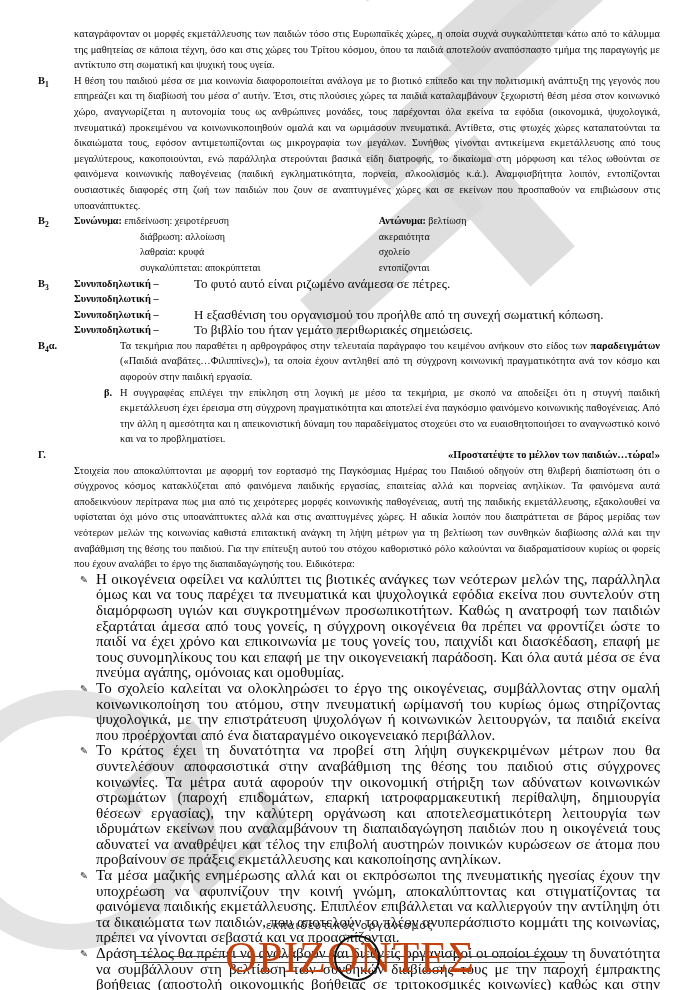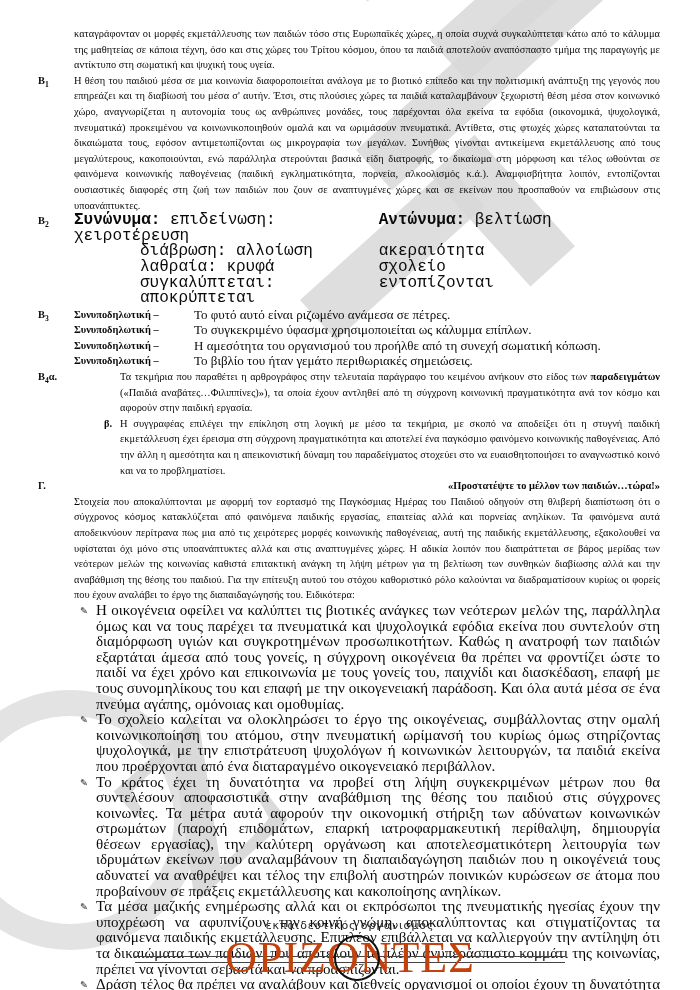--- a/index.html
+++ b/index.html
@@ -73,25 +73,24 @@
   }
   .body.nojust { text-align: left; }
 
   .b { font-weight: 700; }
   .ctr { text-align: right; }
   .indent { text-indent: 22px; }
 
   
   .syn-table { width: 100%; border-collapse: collapse; }
   .syn-table td {
-    font-size: 16px;
+    font-size: 10px;
     line-height: 15.6px;
     padding: 0;
     vertical-align: top;
-    font-family: Liberation Mono, monospace;
   }
   .syn-l { width: 52%; }
   .syn-r { width: 48%; margin-top: 8px; }
   .syn-pad { padding-left: 66px !important; }
 
   
   .b3row { display: flex; }
   .b3a { flex: 0 0 120px; font-size: 10.4px; line-height: 15.6px; font-weight: bold; }
   .b3b { flex: 1 1 auto; font-size: 13px; line-height: 15.6px; }
 
@@ -242,25 +241,24 @@
     <div class="marker m-w36">
       <span>Β</span><sub>3</sub>
     </div>
     <div class="body nojust">
       <div class="b3row">
         <div class="b3a">Συνυποδηλωτική –</div>
         <div class="b3b">Το φυτό αυτό είναι ριζωμένο ανάμεσα σε πέτρες.</div>
       </div>
       <div class="b3row">
         <div class="b3a">Συνυποδηλωτική –</div>
-        <div class="b3b">Το συγκεκριμένο ύφασμα χρησιμοποιείται ως κάλυμμα επίπλων.</div>
       </div>
       <div class="b3row">
         <div class="b3a">Συνυποδηλωτική –</div>
-        <div class="b3b">Η αμεσότητα του οργανισμού του προήλθε από τη συνεχή σωματική κόπωση.</div>
+        <div class="b3b">Η εξασθένιση του οργανισμού του προήλθε από τη συνεχή σωματική κόπωση.</div>
       </div>
       <div class="b3row">
         <div class="b3a">Συνυποδηλωτική –</div>
         <div class="b3b">Το βιβλίο του ήταν γεμάτο περιθωριακές σημειώσεις.</div>
       </div>
     </div>
   </div>
 
   <div class="row">
     <div class="marker m-w82">

